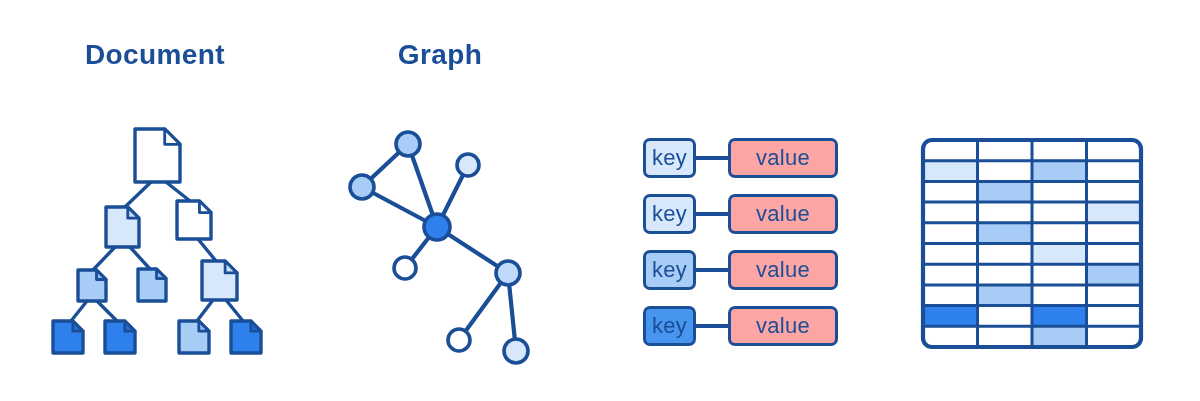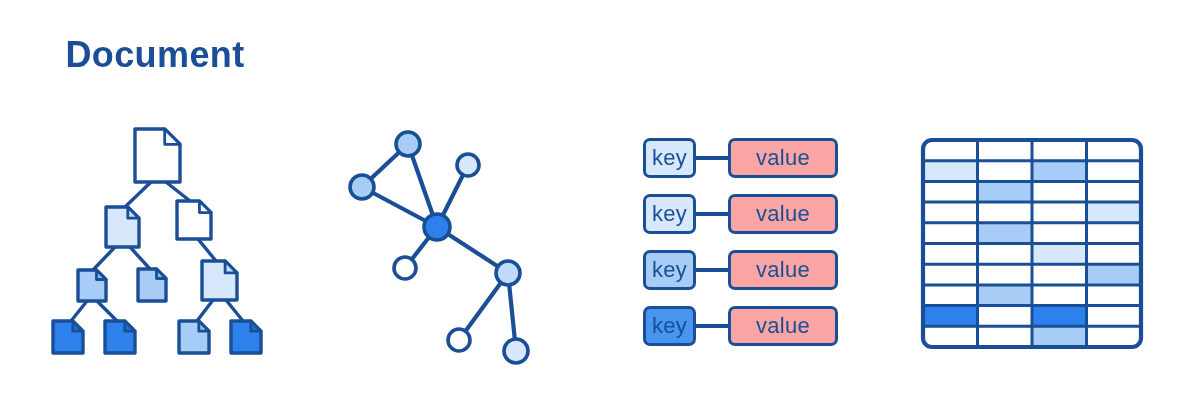--- a/index.html
+++ b/index.html
@@ -3,21 +3,21 @@
 <meta charset="utf-8">
 <style>
   html,body{margin:0;padding:0;background:#ffffff;}
   .canvas{
     position:relative;width:1200px;height:401px;overflow:hidden;background:#ffffff;
     font-family:"Liberation Sans",sans-serif;
   }
   #art{position:absolute;left:0;top:0;width:1200px;height:401px;}
   .title{
     position:absolute;top:40px;margin:0;
-    font-size:36px;font-weight:700;letter-spacing:.4px;
+    font-size:28px;font-weight:700;letter-spacing:.4px;
     text-align:center;color:var(--navy);line-height:30px;
   }
   .t0{left:40px;width:230px;}
   .t1{left:330px;width:220px;}
   .t2{left:635px;width:220px;}
   .t3{left:915px;width:220px;}
   #kv-layer{position:absolute;left:0;top:0;width:996px;height:401px;}
   .kv-key,.kv-value{
     position:absolute;box-sizing:border-box;
     border:3px solid var(--navy);border-radius:7px;
@@ -25,20 +25,21 @@
     font-size:22px;color:var(--navy);letter-spacing:.3px;
   }
   .kv-value{background:#fca5a5;}
   .kv-line{position:absolute;height:4px;background:var(--navy);border-radius:2px;}
 </style>
 </head>
 <body>
 
 <div class="canvas">
   <h2 class="title t0">Document</h2>
+  <h2 class="title t1">Graph</h2>
 
   <svg id="art" viewBox="0 0 1200 401">
       <line x1="151" y1="182" x2="125" y2="207" stroke="#1A4E96" stroke-width="3.4" stroke-linecap="round"></line>
       <line x1="166" y1="182" x2="190" y2="201" stroke="#1A4E96" stroke-width="3.4" stroke-linecap="round"></line>
       <line x1="115" y1="247" x2="93" y2="270" stroke="#1A4E96" stroke-width="3.4" stroke-linecap="round"></line>
       <line x1="130" y1="247" x2="150" y2="269" stroke="#1A4E96" stroke-width="3.4" stroke-linecap="round"></line>
       <line x1="198" y1="239" x2="216" y2="261" stroke="#1A4E96" stroke-width="3.4" stroke-linecap="round"></line>
       <line x1="87" y1="301" x2="71" y2="321" stroke="#1A4E96" stroke-width="3.4" stroke-linecap="round"></line>
       <line x1="97" y1="301" x2="117" y2="321" stroke="#1A4E96" stroke-width="3.4" stroke-linecap="round"></line>
       <line x1="213" y1="300" x2="197" y2="321" stroke="#1A4E96" stroke-width="3.4" stroke-linecap="round"></line>

